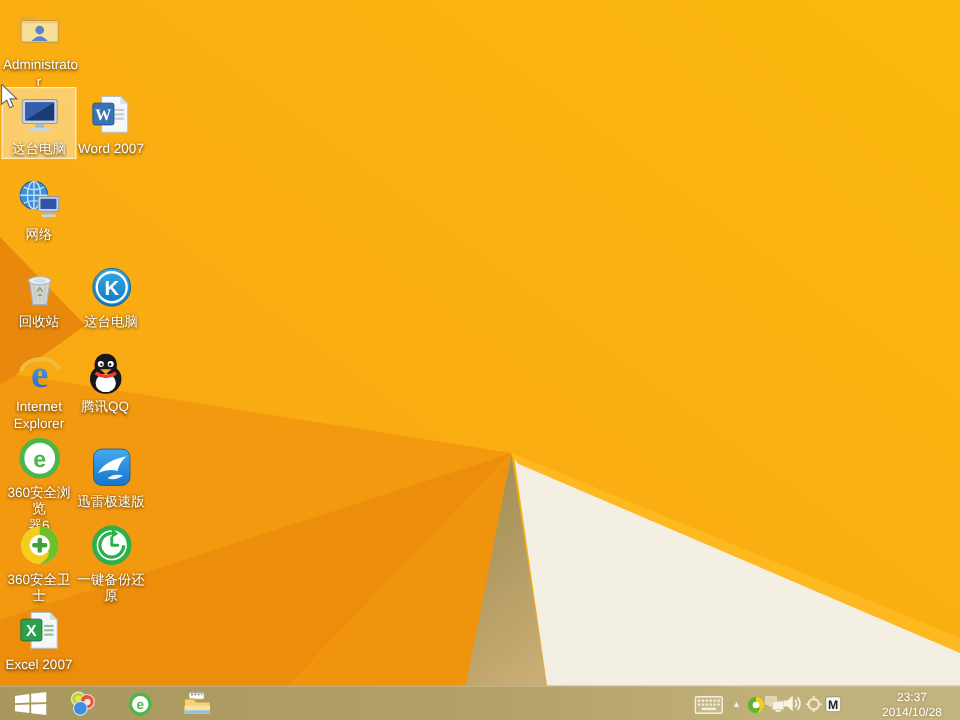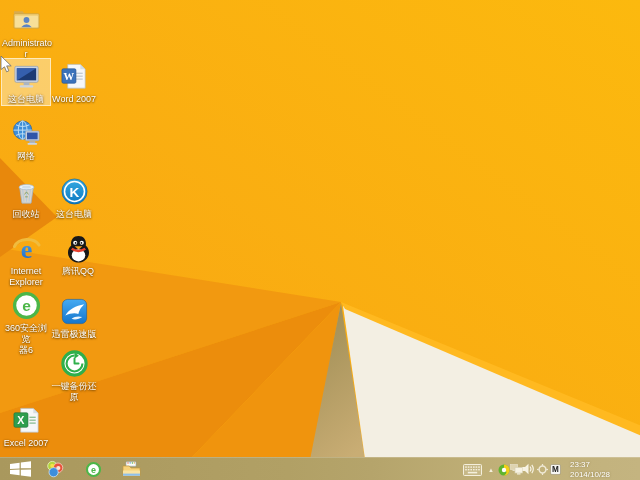--- a/index.html
+++ b/index.html
@@ -13,21 +13,21 @@
   .icon-label{display:block;margin-top:2px;font-size:9px;line-height:11px;color:#fff;
               white-space:pre-line;text-shadow:0 1px 2px rgba(90,55,0,.85),0 0 2px rgba(90,55,0,.6);}
   .icon-cell.selected{background:rgba(253,240,205,.48);outline:1px solid rgba(255,253,245,.75);}
   
   .taskbar{position:absolute;left:0;bottom:0;width:640px;height:23px;
            background:linear-gradient(90deg,#a9985d 0%,#b1a065 45%,#b5a46b 58%,#c0b078 78%,#c4b480 100%);
            border-top:1px solid rgba(255,255,255,.18);box-sizing:border-box;}
   .tb-btn{position:absolute;top:0;height:22px;display:flex;align-items:center;justify-content:center;}
   .tray-ic{position:absolute;display:flex;align-items:center;justify-content:center;}
   .chevron{color:#f4efdd;font-size:6px;line-height:6px;}
-  .clock{position:absolute;right:10px;top:2px;width:60px;text-align:left;color:#fff;
+  .clock{position:absolute;right:2px;top:2px;width:60px;text-align:center;color:#fff;
          font-size:8px;line-height:9.5px;text-shadow:0 0 2px rgba(90,70,20,.5);}
   .cursor{position:absolute;left:0;top:56px;}
 </style>
 </head>
 <body>
 
 <div class="screen">
 
   <svg class="wallpaper" width="640" height="480" viewBox="0 0 640 480">
     <defs>
@@ -135,21 +135,21 @@
             <stop offset="1" stop-color="#1a63c2"></stop>
           </linearGradient>
         </defs>
       <text x="16" y="26" font-size="27" font-weight="bold" fill="url(#gie)" text-anchor="middle" font-family="'Liberation Serif',serif">e</text>
       <path d="M3.5 14 C8 4.5 24 4.5 29 12.5" stroke="#f0bc3e" stroke-width="3" fill="none" stroke-linecap="round"></path>
     </svg>
     <span class="icon-label">Internet
 Explorer</span>
   </div>
 
-  <div class="icon-cell" style="left:54px;top:231px;">
+  <div class="icon-cell" style="left:46px;top:231px;">
     <svg class="art" viewBox="0 0 32 32">
       <path d="M16 3 C22 3 24.5 8 23.5 13 C26.8 15.5 27.5 20 26.3 23.5 C24.2 28.6 20 30.5 16 30.5 C12 30.5 7.8 28.6 5.7 23.5 C4.5 20 5.2 15.5 8.5 13 C7.5 8 10 3 16 3 Z" fill="#181818"></path>
       <ellipse cx="16" cy="23" rx="7" ry="6.3" fill="#ffffff"></ellipse>
       <circle cx="12.6" cy="10" r="2.1" fill="#ffffff"></circle>
         <circle cx="19.4" cy="10" r="2.1" fill="#ffffff"></circle>
       <circle cx="13" cy="10.3" r="0.9" fill="#111"></circle>
         <circle cx="19" cy="10.3" r="0.9" fill="#111"></circle>
       <polygon points="12,13.6 20,13.6 16,17" fill="#f5a31c"></polygon>
       <path d="M9 16.2 Q16 20.8 23 16.2" stroke="#e8402f" stroke-width="2.6" fill="none"></path>
     </svg>
@@ -173,20 +173,30 @@
             <stop offset="1" stop-color="#1576cc"></stop>
           </linearGradient>
         </defs>
       <rect x="3.5" y="3.5" width="25" height="25" rx="5.5" fill="url(#gxl)" stroke="#0e5ca6" stroke-width="0.6"></rect>
       <path d="M6.5 20 C11 13 17 10.5 26 8.5 C22 12.5 21 15 20 18.5 C16.5 17.2 11.5 17.8 6.5 20 Z" fill="#ffffff"></path>
       <path d="M13 23.5 C16 21 20 20.6 24 21.6 C20.5 24 16.5 25 13 23.5 Z" fill="#ffffff" opacity="0.92"></path>
     </svg>
     <span class="icon-label">迅雷极速版</span>
   </div>
 
+  <div class="icon-cell" style="left:2px;top:346px;">
+    <svg class="art" viewBox="0 0 32 32">
+      <circle cx="16" cy="16" r="13" fill="#f2cf1d"></circle>
+      <path d="M16 3 A13 13 0 0 1 16 29 C23 25 25.5 19 16 16 Z" fill="#6fbf2b"></path>
+      <circle cx="16" cy="16" r="7" fill="#ffffff"></circle>
+      <rect x="14.5" y="10.8" width="3" height="10.4" rx="1.2" fill="#3fa238"></rect>
+      <rect x="10.8" y="14.5" width="10.4" height="3" rx="1.2" fill="#3fa238"></rect>
+    </svg>
+    <span class="icon-label">360安全卫士</span>
+  </div>
 
   <div class="icon-cell" style="left:50px;top:346px;">
     <svg class="art" viewBox="0 0 32 32">
       <circle cx="16" cy="16" r="12" fill="#ffffff" stroke="#2faf4b" stroke-width="3.2"></circle>
       <path d="M16 7.8 A8.2 8.2 0 1 0 24.2 16" stroke="#2faf4b" stroke-width="2.2" fill="none"></path>
       <polygon points="16,4.5 20.5,8 16,11" fill="#2faf4b"></polygon>
       <path d="M16 16 V10.8 M16 16 L20.2 16" stroke="#2faf4b" stroke-width="2" stroke-linecap="round" fill="none"></path>
     </svg>
     <span class="icon-label">一键备份还原</span>
   </div>

